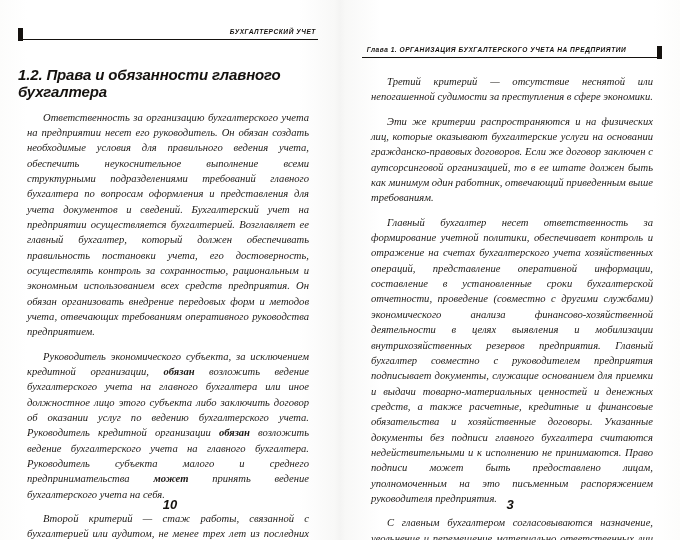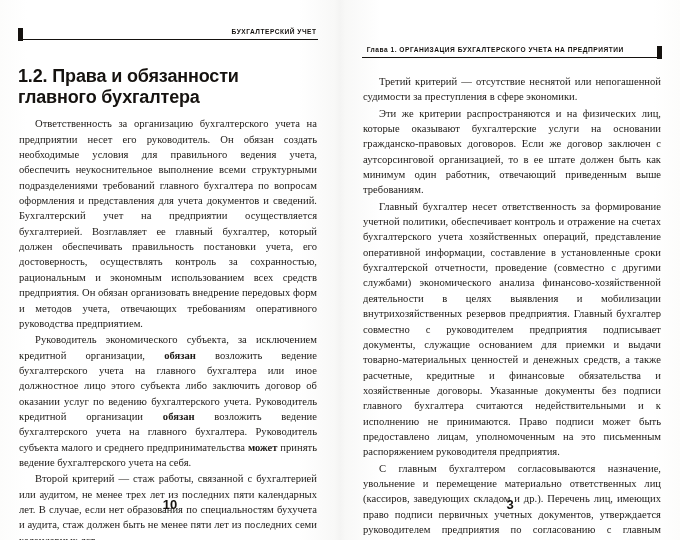--- a/index.html
+++ b/index.html
@@ -16,20 +16,21 @@
     color: #1a1a1a;
   }
 
   .spread {
     position: relative;
     width: 680px;
     height: 540px;
     background: #d946ef;
     display: flex;
     box-sizing: border-box;
+    font-style: italic;
   }
 
   
   .spread::before {
     content: "";
     position: absolute;
     inset: 0;
     pointer-events: none;
     background:
       linear-gradient(to right,
@@ -107,38 +108,38 @@
     padding-left: 5px;
   }
   .running-head-left .head-text {
     padding-right: 2px;
   }
 
   
   .section-title {
     font-family: "Liberation Sans", "DejaVu Sans", sans-serif;
     font-weight: 700;
-    font-size: 18px;
+    font-size: 15px;
     line-height: 1.15;
     color: #15120f;
     margin: 26px 0 9px 0;
     letter-spacing: -0.15px;
   }
 
   
   .body-col {
     font-size: 10.6px;
     line-height: 15.35px;
     text-align: justify;
     text-justify: inter-word;
     color: #1d1a17;
     hyphens: manual;
   }
   .body-col p {
-    margin: 1px;
+    margin: 9px;
     text-indent: 16px;
   }
   .body-col b { font-weight: 700; }
 
   .page-right .body-col {
     margin-top: 16px;
   }
 
   
   .folio {

